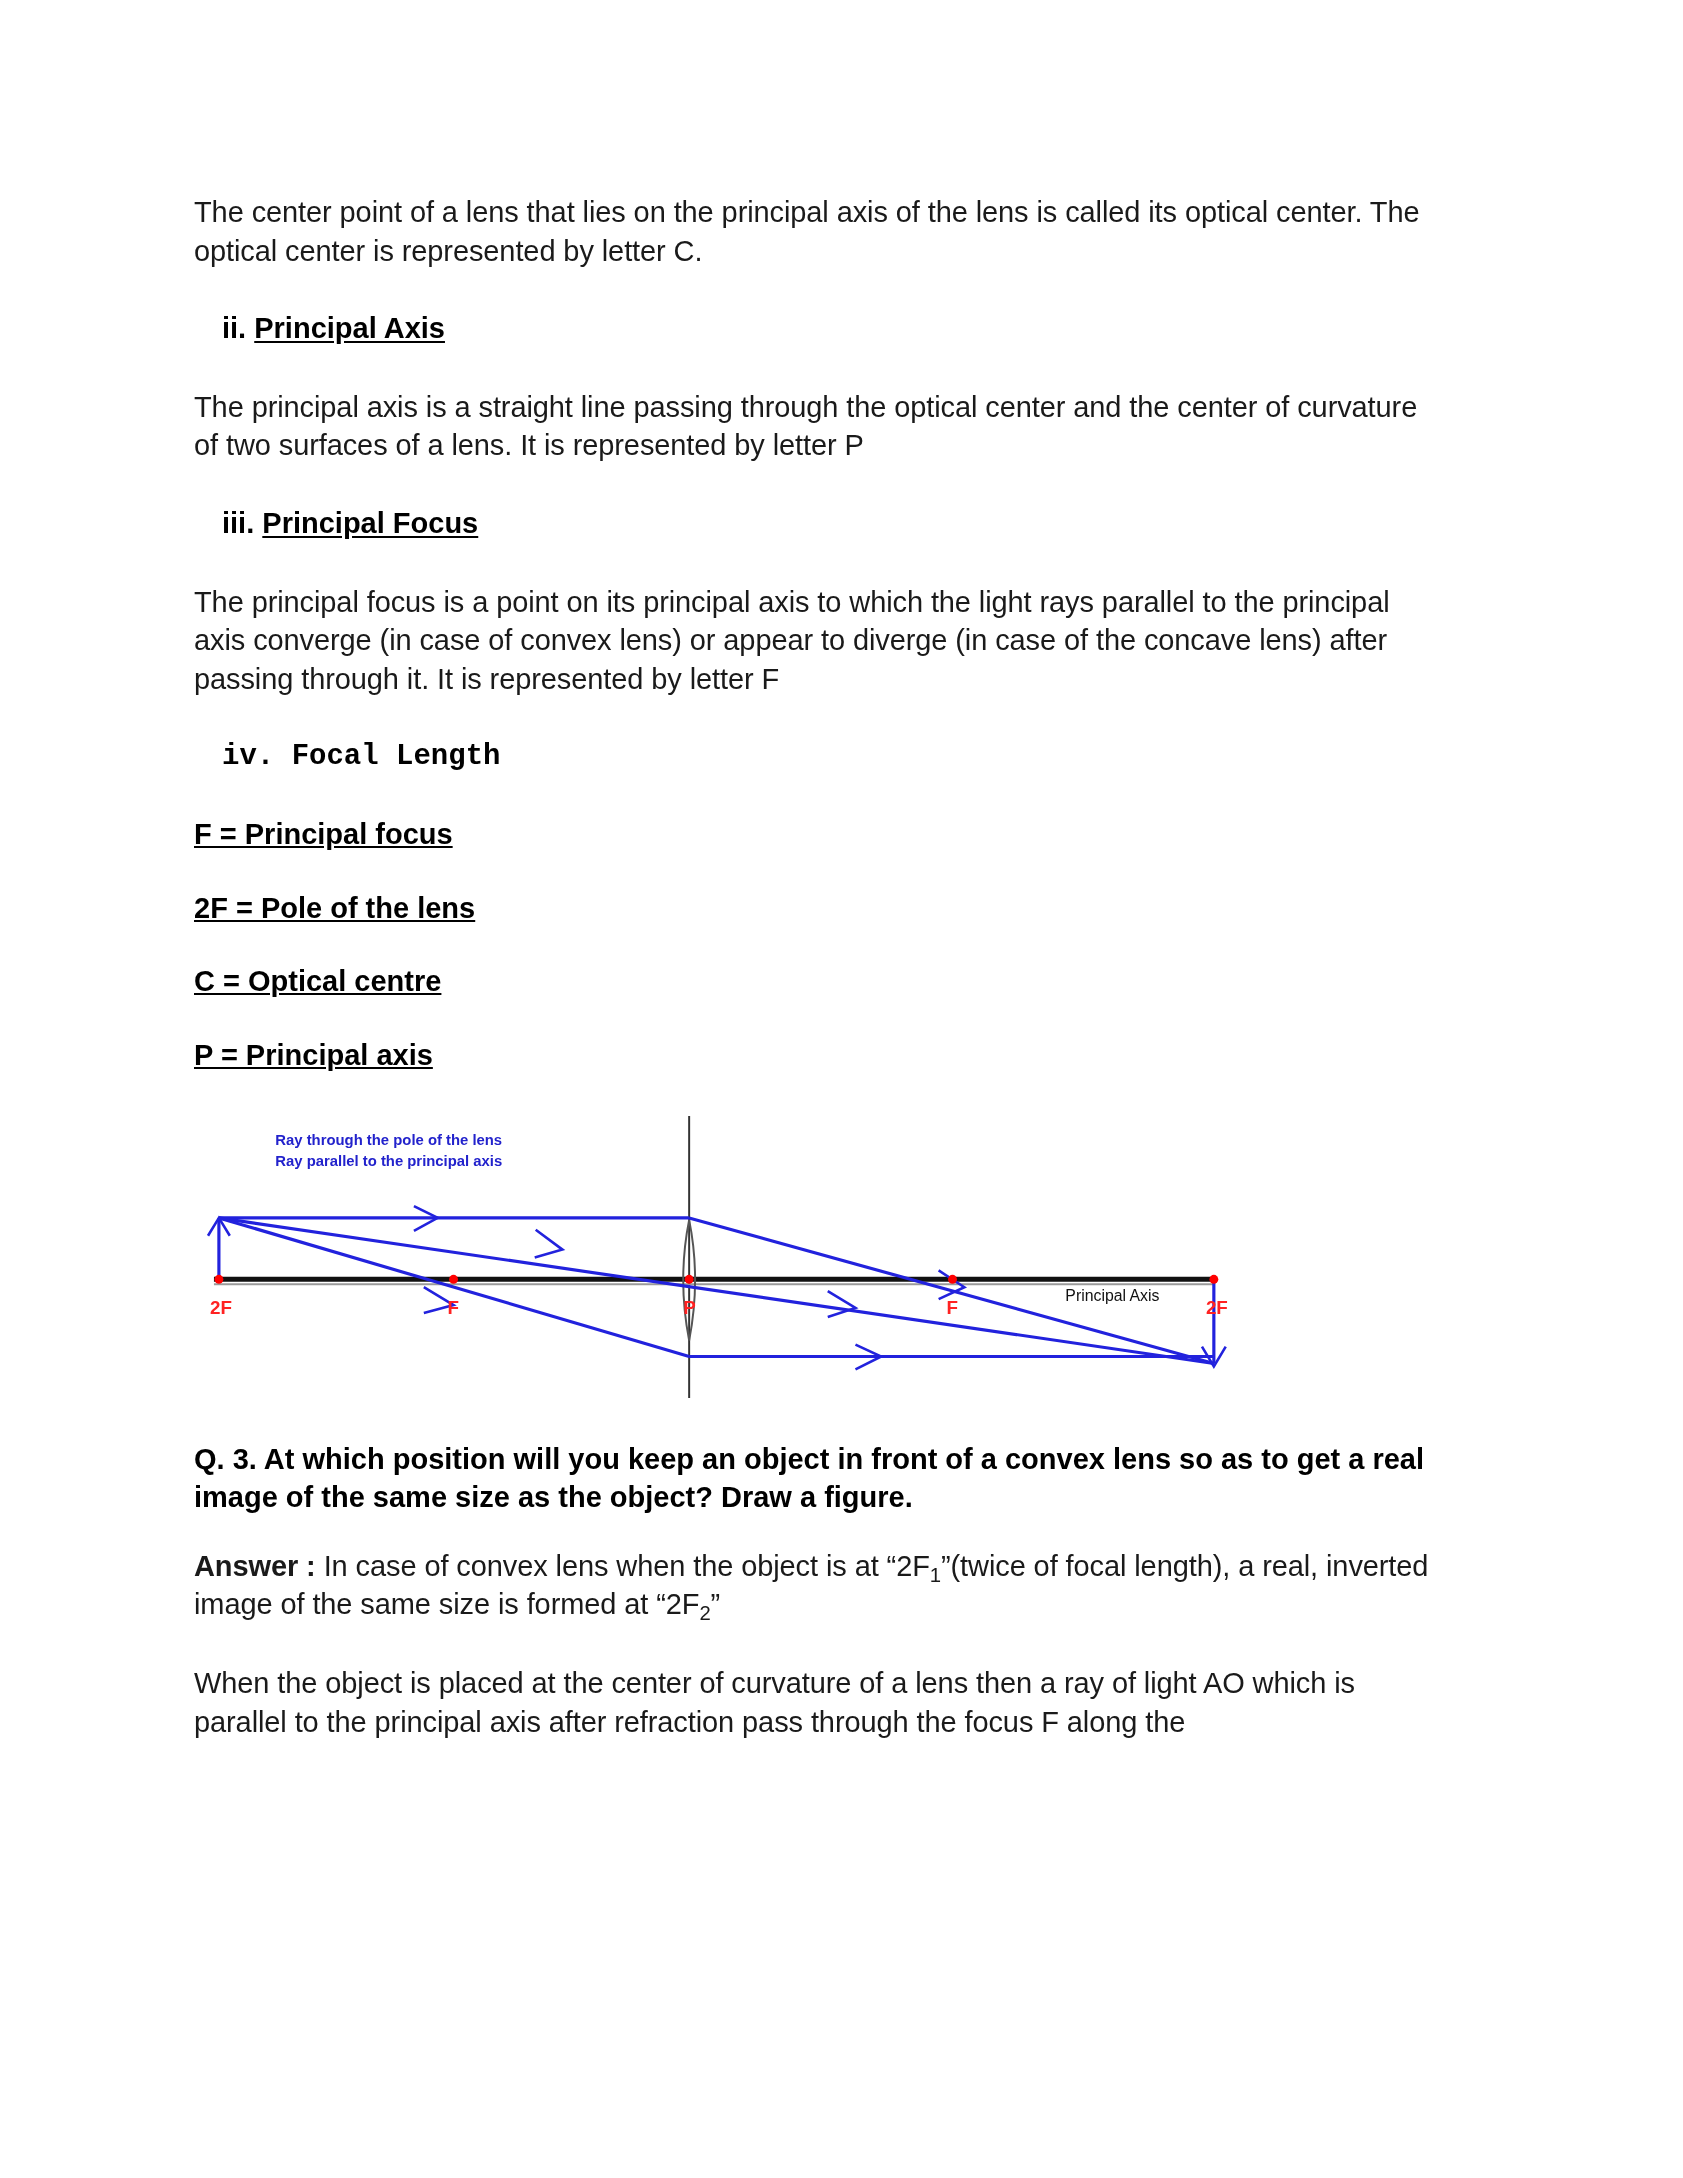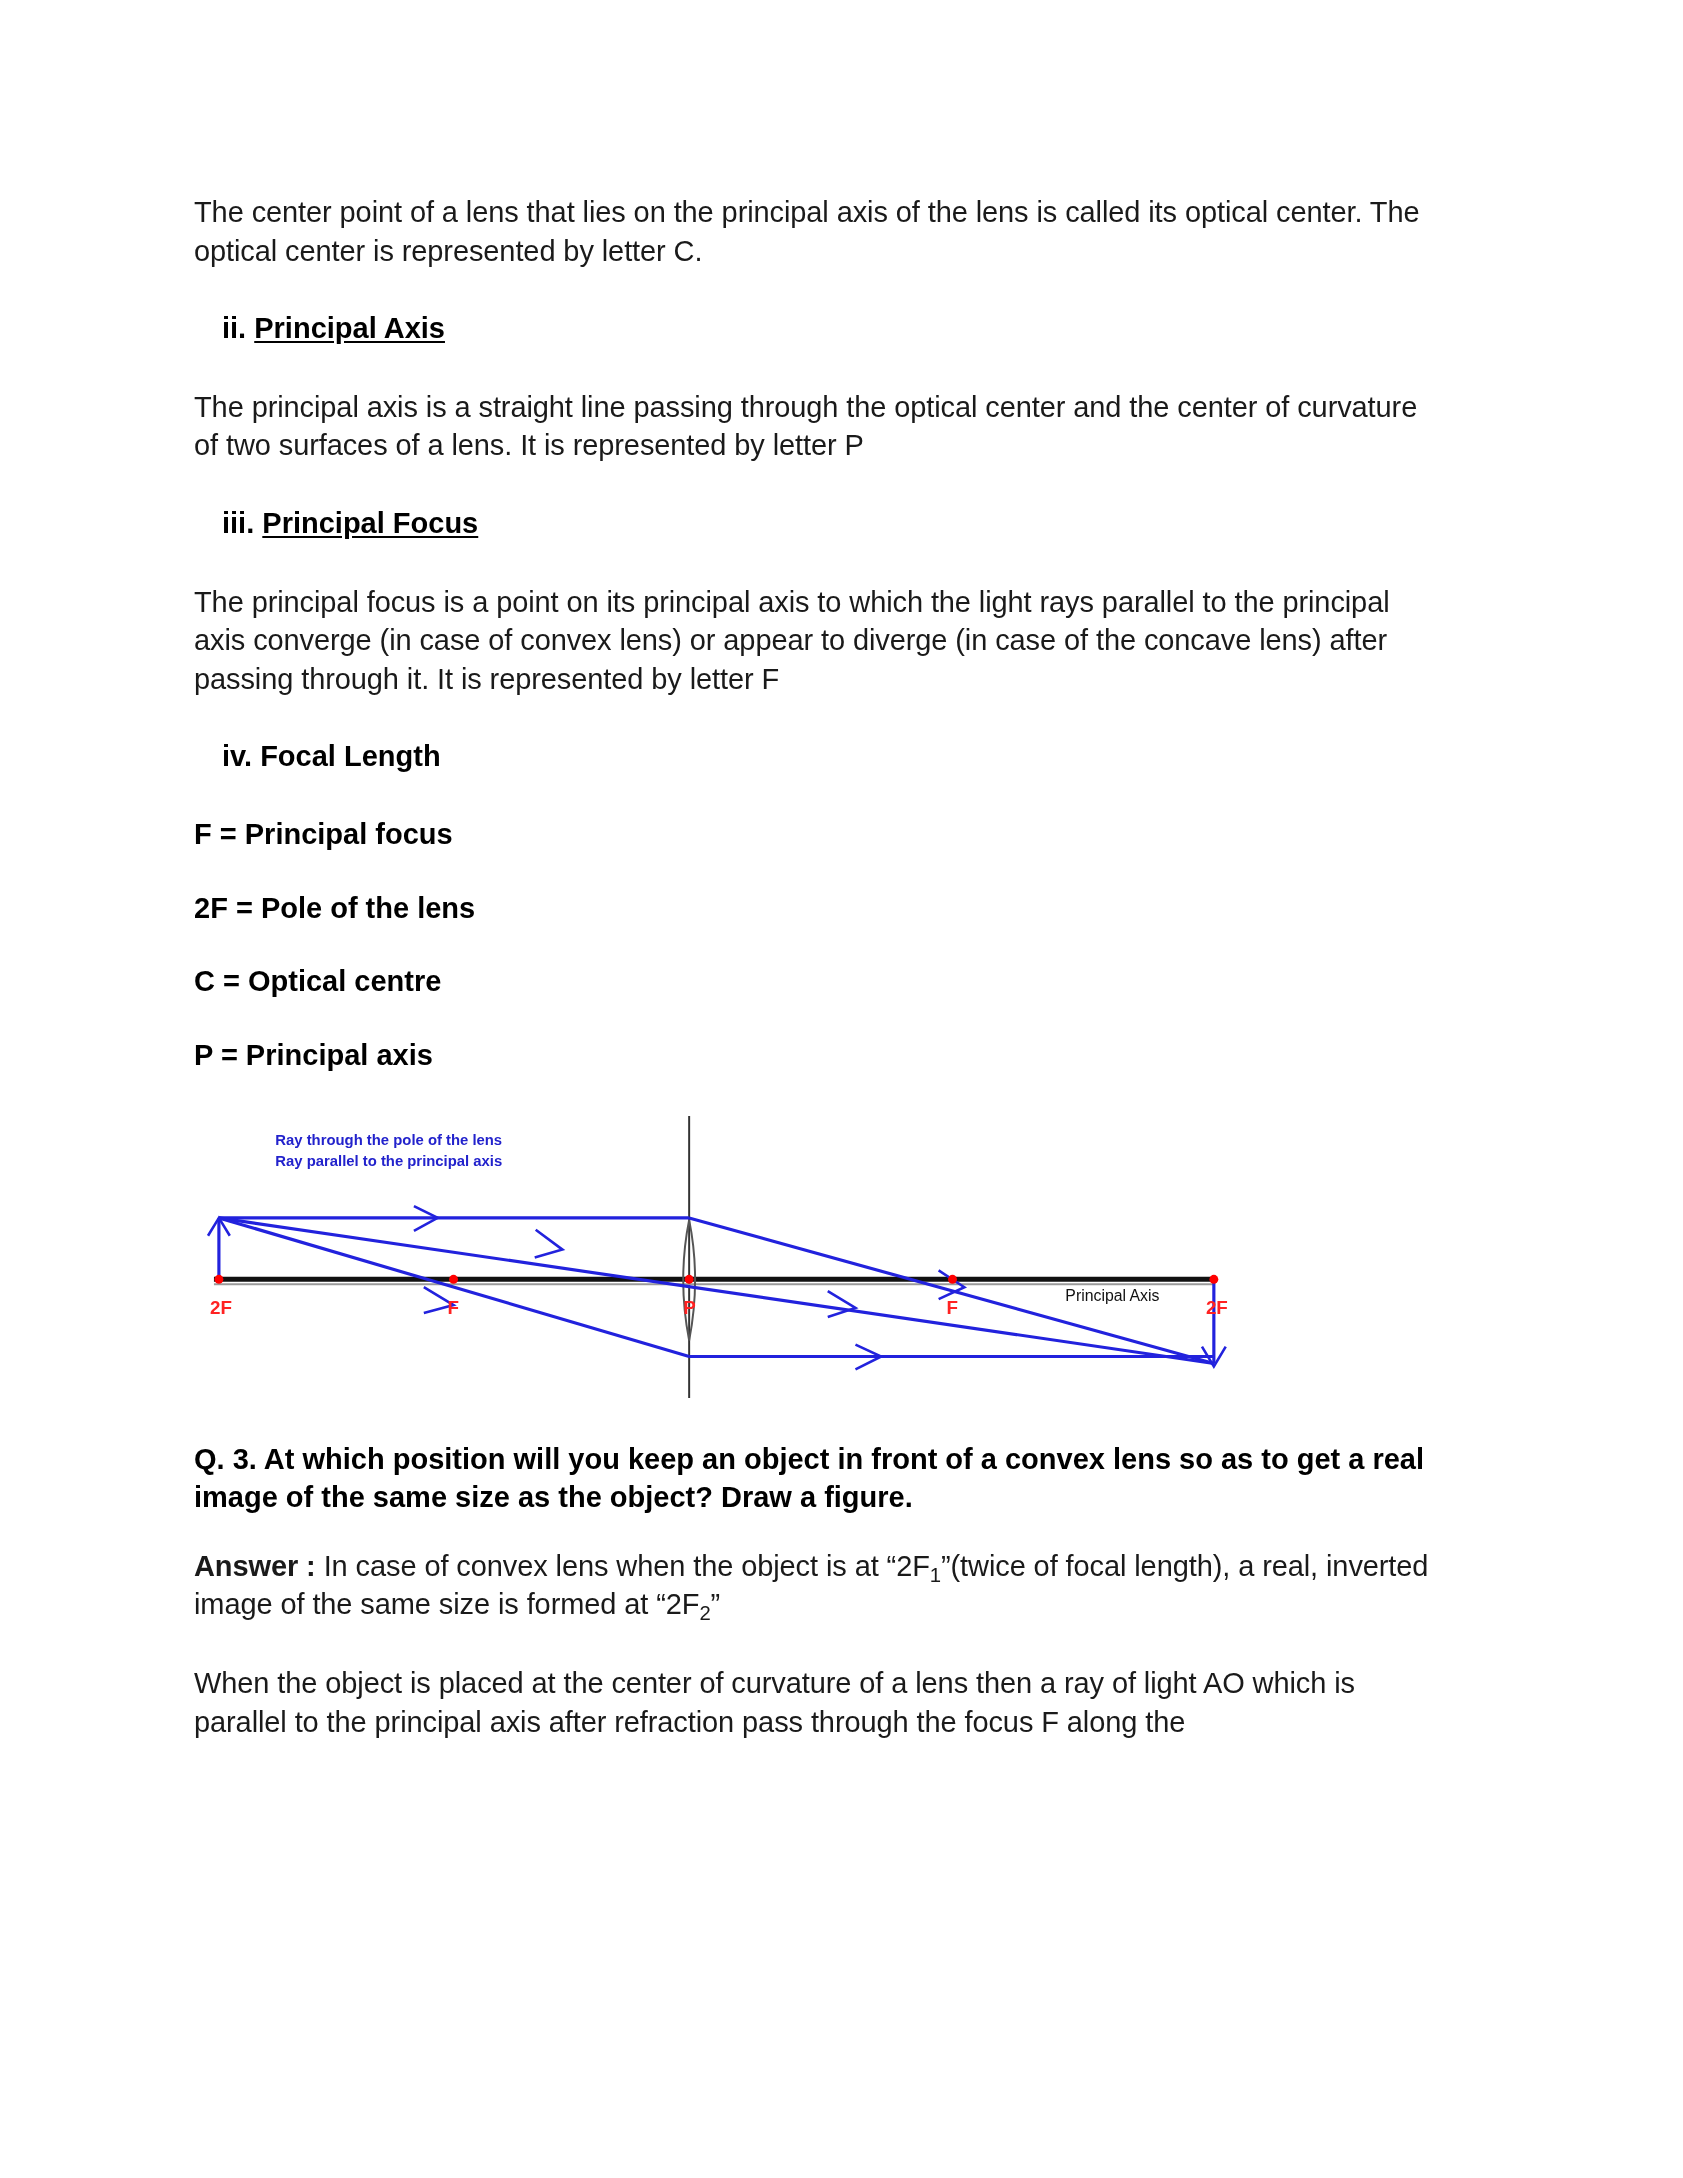--- a/index.html
+++ b/index.html
@@ -41,23 +41,25 @@
   .heading .num {
     text-decoration: none;
     margin-left: 28px;
   }
   .heading .u {
     text-decoration: underline;
     text-underline-offset: 3px;
   }
   .heading.plain {
     text-decoration: none;
+    font-family: Liberation Mono, monospace;
   }
   .deflist {
     margin: 0;
+    text-decoration: underline;
   }
   .defline {
     font-size: 29px;
     font-weight: bold;
     line-height: 1.3;
     margin: 0 0 36px 0;
     color: #000000;
   }
   .figure-wrap {
     margin: 18px 0 22px 0;

